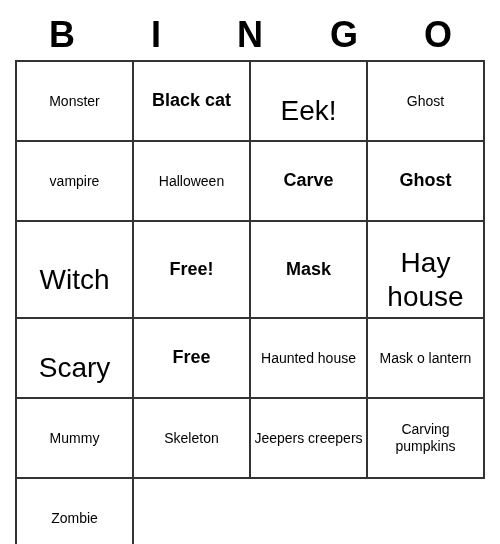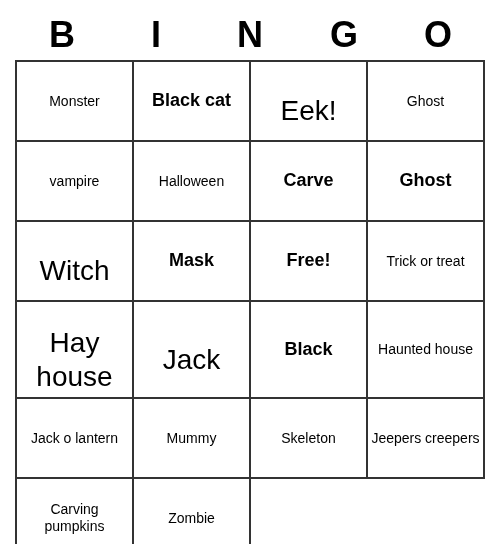--- a/index.html
+++ b/index.html
@@ -93,42 +93,39 @@
       <div class="bingo-cell medium">
         <span>Carve</span>
       </div>
       <div class="bingo-cell large">
         <span>Ghost</span>
       </div>
       <div class="bingo-cell xlarge">
         <span>Witch</span>
       </div>
       <div class="bingo-cell large">
-        <span>Mask</span>
+        <span>Free!</span>
       </div>
       <div class="bingo-cell large">
-        <span>Free!</span>
-      </div>
-      <div class="bingo-cell">
-        <span>Trick or treat</span>
+        <span>Mask</span>
       </div>
       <div class="bingo-cell xlarge">
         <span>Hay house</span>
       </div>
       <div class="bingo-cell xlarge">
-        <span>Jack</span>
+        <span>Scary</span>
       </div>
       <div class="bingo-cell large">
-        <span>Black</span>
+        <span>Free</span>
       </div>
       <div class="bingo-cell">
         <span>Haunted house</span>
       </div>
       <div class="bingo-cell">
-        <span>Jack o lantern</span>
+        <span>Mask o lantern</span>
       </div>
       <div class="bingo-cell">
         <span>Mummy</span>
       </div>
       <div class="bingo-cell">
         <span>Skeleton</span>
       </div>
       <div class="bingo-cell">
         <span>Jeepers creepers</span>
       </div>

